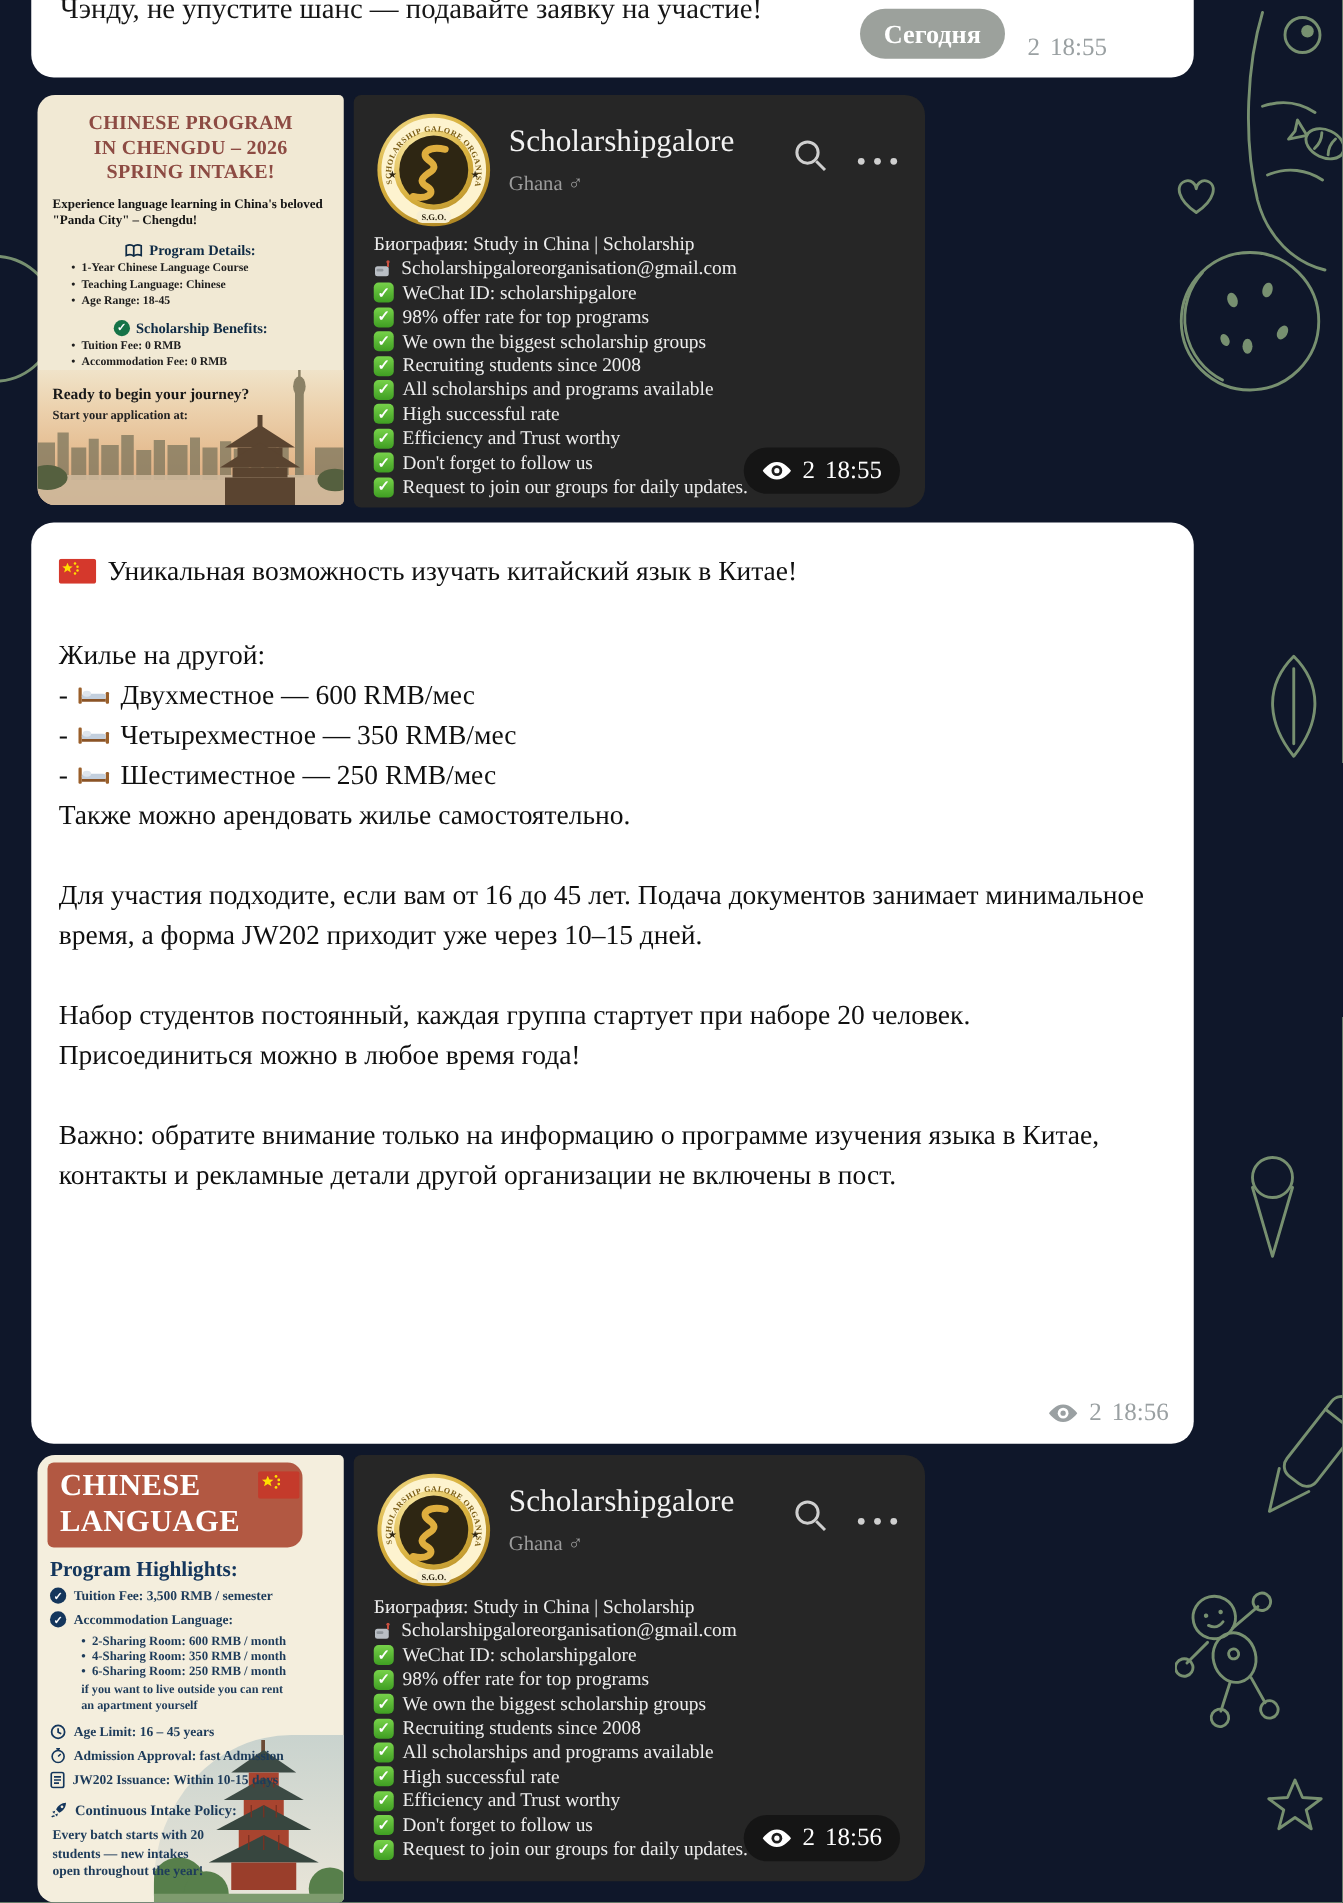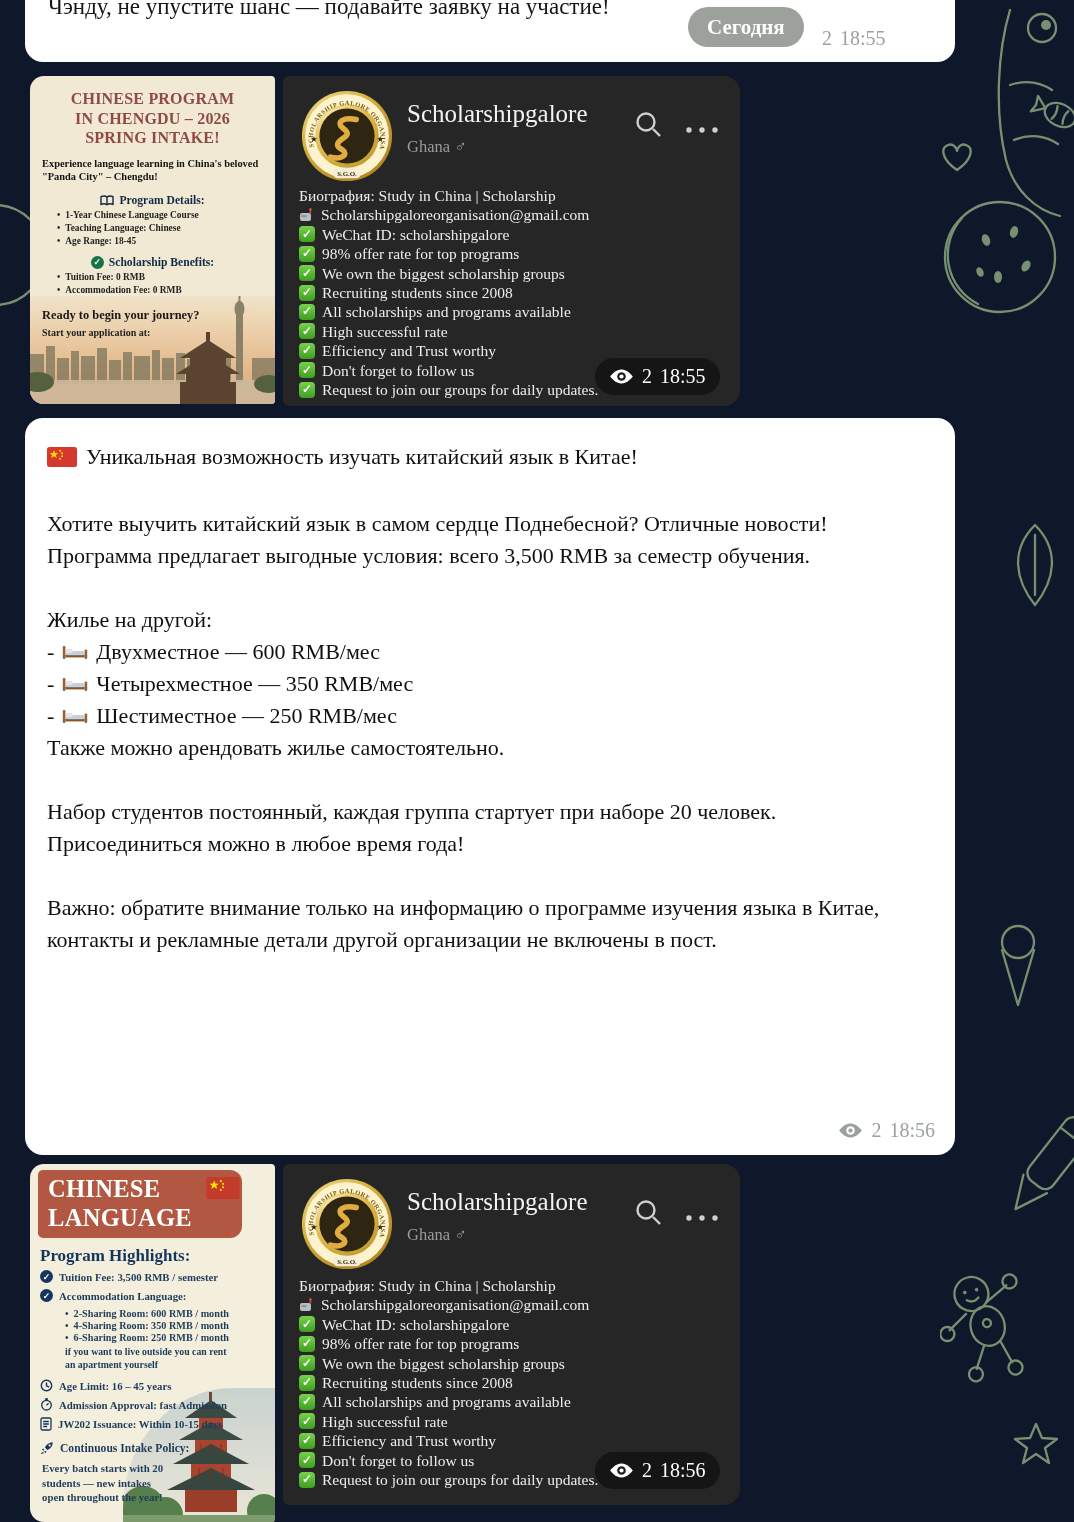--- a/index.html
+++ b/index.html
@@ -370,21 +370,20 @@
           <svg width="30" height="20" viewBox="0 0 30 20">
               <rect width="30" height="20" rx="2.5" fill="#d5382c"></rect>
               <polygon points="7,3.2 8.2,6 11.2,6.2 8.9,8 9.7,10.9 7,9.2 4.3,10.9 5.1,8 2.8,6.2 5.8,6" fill="#ffde00"></polygon>
               <circle cx="13" cy="3.8" r="1" fill="#ffde00"></circle>
               <circle cx="15" cy="6.3" r="1" fill="#ffde00"></circle>
               <circle cx="15" cy="9.3" r="1" fill="#ffde00"></circle>
               <circle cx="13" cy="11.8" r="1" fill="#ffde00"></circle>
             </svg>
         </span><span>Уникальная возможность изучать китайский язык в Китае!</span>
       </div>
-      <div class="para">Хотите выучить китайский язык в самом сердце Поднебесной? Отличные новости! Программа предлагает выгодные условия: всего 3,500 RMB за семестр обучения.</div>
       <div class="para">
         <div>Жилье на другой:</div>
         <div class="hline">
             <span>-</span>
             <span class="micon">
               <svg width="26" height="15" viewBox="0 0 26 15">
                 <rect x="0.8" y="1" width="2.6" height="13" rx="1" fill="#9a5f2a"></rect>
                 <rect x="22.6" y="4.5" width="2.6" height="9.5" rx="1" fill="#9a5f2a"></rect>
                 <rect x="3.4" y="10" width="19.2" height="2.4" fill="#8a5326"></rect>
                 <rect x="3.4" y="6" width="19.2" height="4.2" rx="2" fill="#c3cfdd"></rect>
@@ -414,20 +413,21 @@
                 <rect x="22.6" y="4.5" width="2.6" height="9.5" rx="1" fill="#9a5f2a"></rect>
                 <rect x="3.4" y="10" width="19.2" height="2.4" fill="#8a5326"></rect>
                 <rect x="3.4" y="6" width="19.2" height="4.2" rx="2" fill="#c3cfdd"></rect>
                 <ellipse cx="7.5" cy="6" rx="3.4" ry="2.4" fill="#dfe6ee"></ellipse>
               </svg>
             </span>
             <span>Шестиместное — 250 RMB/мес</span>
           </div>
         <div>Также можно арендовать жилье самостоятельно.</div>
       </div>
+      <div class="para">Для участия подходите, если вам от 16 до 45 лет. Подача документов занимает минимальное время, а форма JW202 приходит уже через 10–15 дней.</div>
       <div class="para">Набор студентов постоянный, каждая группа стартует при наборе 20 человек. Присоединиться можно в любое время года!</div>
       <div class="para" style="margin-bottom:0">Важно: обратите внимание только на информацию о программе изучения языка в Китае, контакты и рекламные детали другой организации не включены в пост.</div>
     </div>
     <div class="msg-time">
       <span class="micon">
           <svg width="25" height="17" viewBox="0 0 25 17">
             <path d="M12.5 1.5 C6.5 1.5 2.4 7 1.2 8.5 C2.4 10 6.5 15.5 12.5 15.5 C18.5 15.5 22.6 10 23.8 8.5 C22.6 7 18.5 1.5 12.5 1.5 Z" fill="currentColor"></path>
             <circle cx="12.5" cy="8.5" r="4.3" fill="var(--eyebg)"></circle>
             <circle cx="12.5" cy="8.5" r="2.1" fill="currentColor"></circle>
           </svg>

